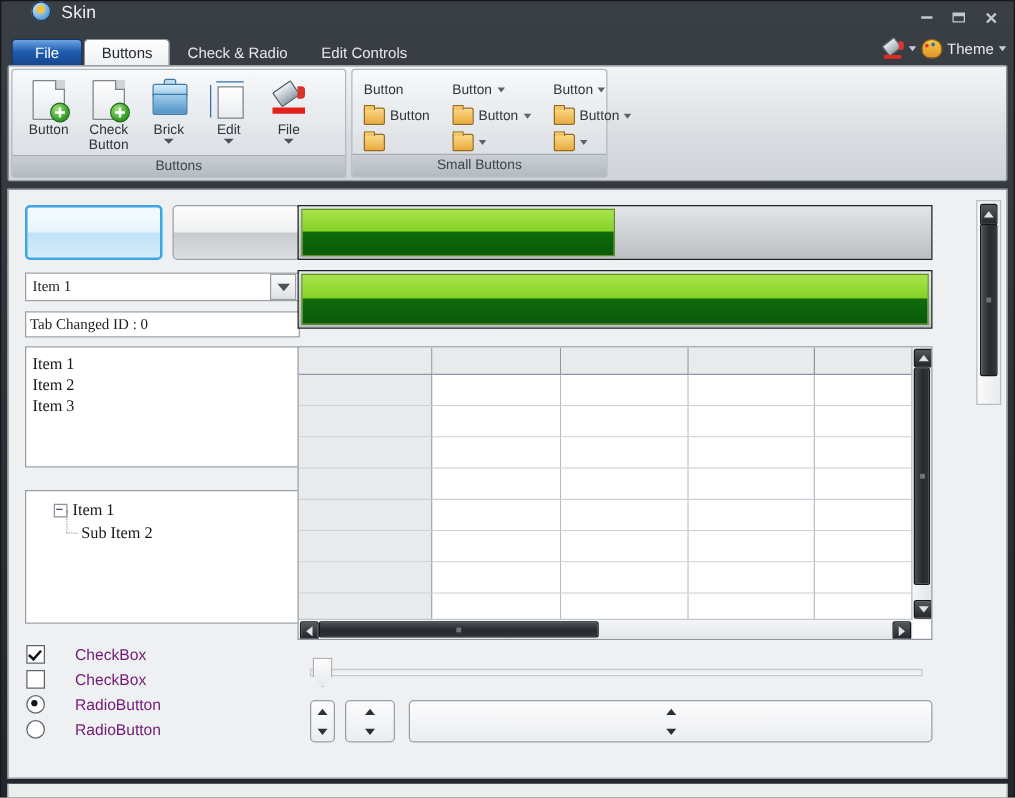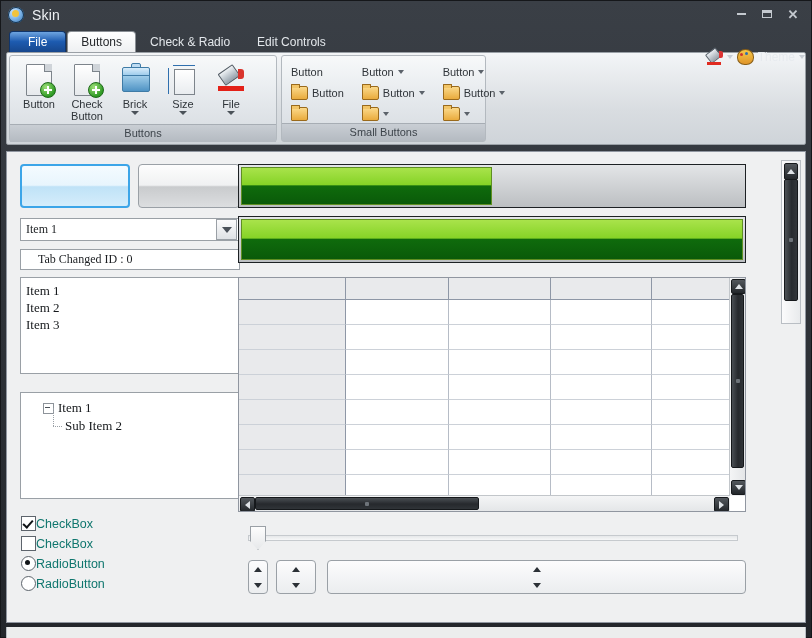--- a/index.html
+++ b/index.html
@@ -12,22 +12,22 @@
   #app{
     position:relative;width:812px;height:638px;
     background:linear-gradient(#3a3f46,#23262b);
     box-sizing:border-box;
     border:1px solid #15171a;
   }
 
   
   .titlebar{
     position:relative;height:28px;
-    display:flex;align-items:center;
-    padding-left:7px;
+    display:flex;align-items:flex-start;
+    padding-left:24px;
     color:#e8eaec;
   }
   .app-logo{
     width:16px;height:16px;border-radius:50%;
     background:radial-gradient(circle at 35% 32%,#cfe6ff 0%,#7fb5e8 45%,#2f6fae 100%);
     box-shadow:inset 0 0 0 1px #17344f;
     position:relative;flex:0 0 auto;
   }
   .app-logo:after{
     content:"";position:absolute;left:4px;top:3px;width:7px;height:7px;
@@ -64,21 +64,21 @@
     padding:0 18px;
   }
   .tab.active{
     background:linear-gradient(#ffffff,#eef0f2);
     color:#26292d;border:1px solid #8a8f95;border-bottom:none;
   }
   .tab.plain{color:#e3e7eb;}
 
   
   .ribbon-right{
-    position:absolute;right:6px;top:20px;display:flex;align-items:center;gap:4px;
+    position:absolute;right:6px;top:2px;display:flex;align-items:center;gap:4px;
   }
   .mini-caret{
     width:0;height:0;border-left:3px solid transparent;border-right:3px solid transparent;
     border-top:4px solid #c8ced4;
   }
   .paintbucket{
     width:17px;height:15px;position:relative;
   }
   .pb-body{
     position:absolute;left:1px;top:0px;width:11px;height:9px;
@@ -239,21 +239,21 @@
     background:linear-gradient(#fbfbfc,#dfe2e5);
     border:1px solid #9aa0a6;display:flex;align-items:center;justify-content:center;
   }
   .combo .btn i{
     width:0;height:0;display:block;
     border-left:5px solid transparent;border-right:5px solid transparent;
     border-top:6px solid #4a5159;
   }
   .txtfield{
     position:absolute;height:21px;background:#fff;border:1px solid #9aa0a6;
-    display:flex;align-items:center;padding-left:17px;box-sizing:border-box;
+    display:flex;align-items:center;padding-left:3px;box-sizing:border-box;
     font-family:"Liberation Serif",serif;font-size:12px;color:#1b1e21;
   }
   .listbox,.treebox{
     position:absolute;background:#fff;border:1px solid #9aa0a6;box-sizing:border-box;
     padding:4px 0 0 5px;overflow:hidden;
   }
   .litem{
     font-family:"Liberation Serif",serif;font-size:13px;color:#15181b;line-height:17px;
   }
   .tnode{
@@ -269,22 +269,22 @@
   .tchild:before{
     content:"";position:absolute;left:10px;top:9px;width:9px;height:1px;
     border-top:1px dotted #9aa0a6;
   }
   .tchild:after{
     content:"";position:absolute;left:10px;top:-9px;height:18px;width:1px;
     border-left:1px dotted #9aa0a6;
   }
 
   .chkrow{
-    position:absolute;display:flex;align-items:center;gap:0;
-    font-size:12.5px;color:#0f766e;
+    position:absolute;display:flex;align-items:center;gap:24px;
+    font-size:12.5px;color:#701a75;
   }
   .cbox{
     width:13px;height:13px;background:#fff;border:1px solid #5d646c;flex:0 0 auto;position:relative;
   }
   .cbox.on:after{
     content:"";position:absolute;left:3px;top:1px;width:4px;height:8px;
     border:solid #101417;border-width:0 2px 2px 0;transform:rotate(42deg);
   }
   .rbox{
     width:13px;height:13px;border-radius:50%;background:#fff;border:1px solid #5d646c;
@@ -458,21 +458,21 @@
         </div>
 
         <div class="bigbtn">
           <div class="ico">
             <div class="ic-size">
                 <span class="hline"></span>
                 <span class="vline"></span>
                 <span class="sq"></span>
               </div>
           </div>
-          <div class="lbl">Size</div>
+          <div class="lbl">Edit</div>
           <div class="dcaret"></div>
         </div>
 
         <div class="bigbtn">
           <div class="ico">
             <div class="ic-color">
                 <span class="bk"></span>
                 <span class="dr"></span>
                 <span class="bar"></span>
               </div>

